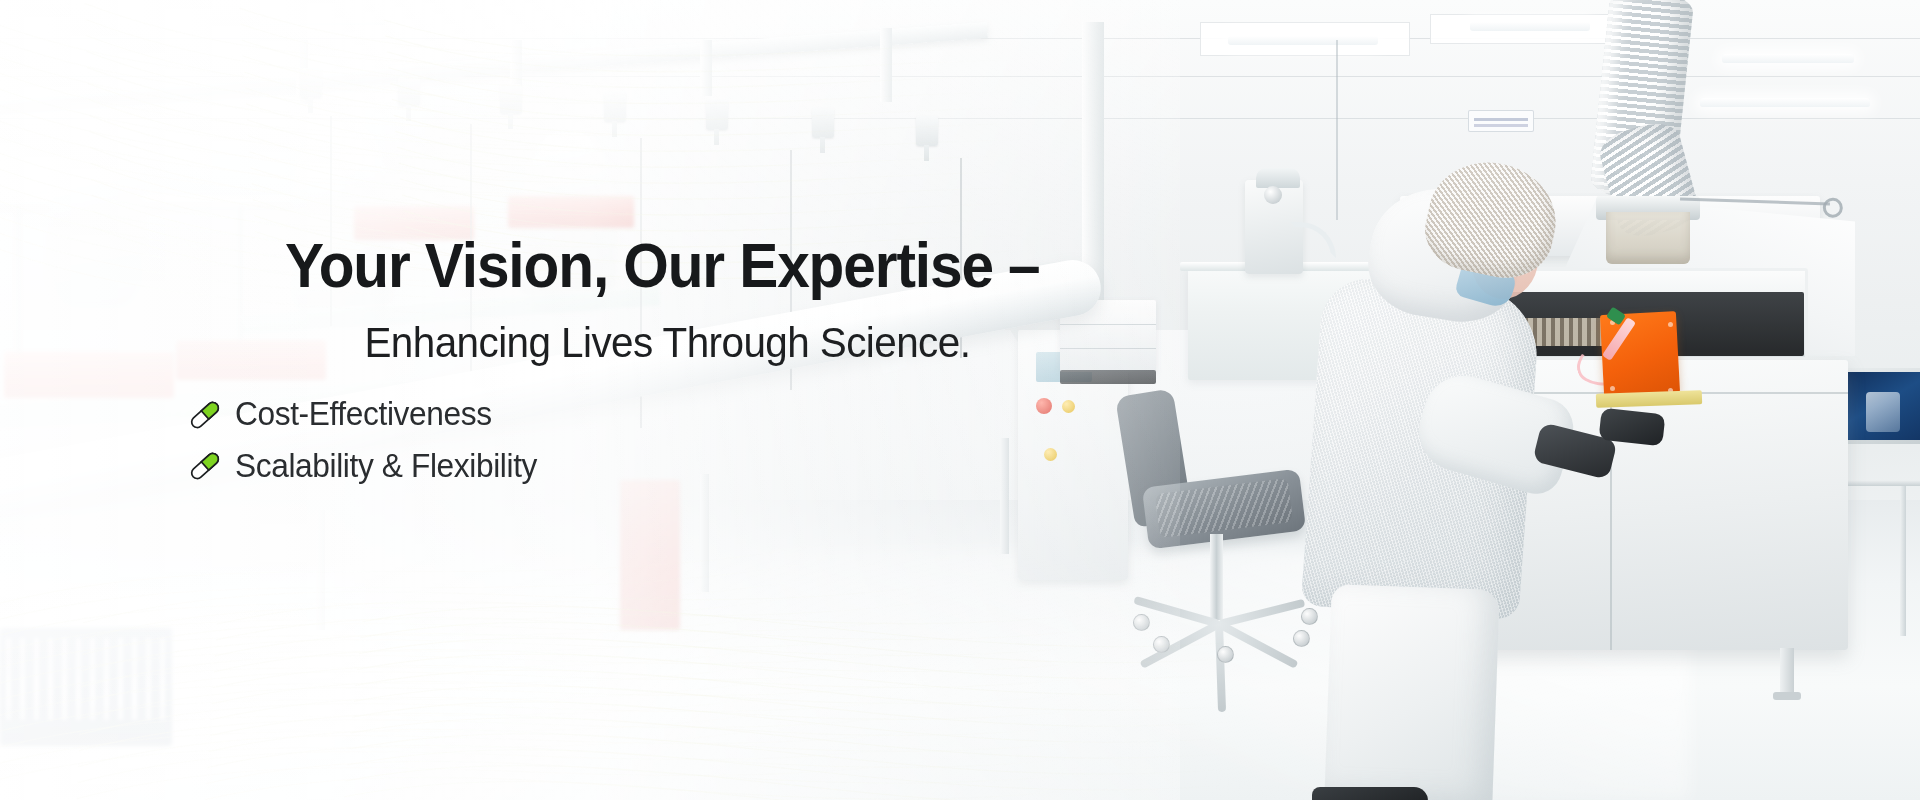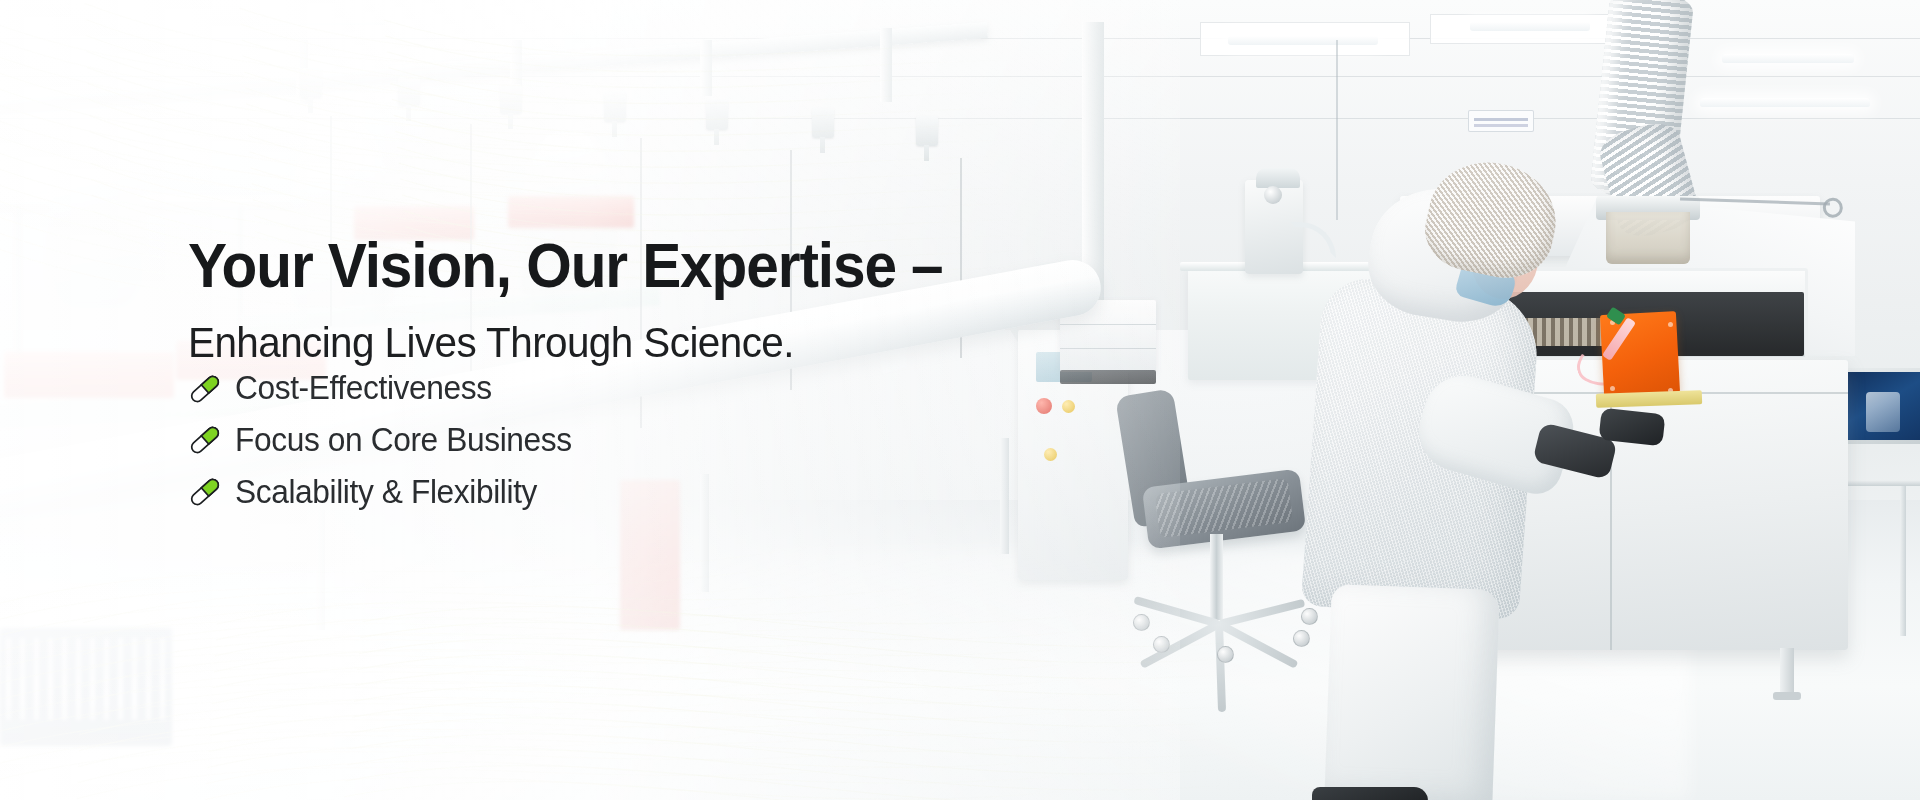--- a/index.html
+++ b/index.html
@@ -253,37 +253,37 @@
               rgba(255,255,255,.93) 0%,
               rgba(255,255,255,.90) 28%,
               rgba(255,255,255,.80) 50%,
               rgba(255,255,255,.45) 72%,
               rgba(255,255,255,0) 100%); }
   .scrim-v { position:absolute; left:0; top:0; width:1180px; height:100%;
            background:linear-gradient(180deg, rgba(255,255,255,.30) 0%, rgba(255,255,255,.12) 30%,
                        rgba(255,255,255,.10) 70%, rgba(255,255,255,.34) 100%); }
 
   
-  .content { position:absolute; left:188px; top:232px; width:1020px; }
+  .content { position:absolute; left:188px; top:232px; width:1020px;text-align:center; }
 
   .headline { font-size:63px; line-height:1.06; font-weight:700; color:#17191b;
               letter-spacing:-1.2px; font-stretch:condensed; white-space:nowrap;
               transform:scaleX(.93); transform-origin:left center; }
 
   .hl-wrap { margin-top:14px; }
   .highlight { display:inline-block; background:#9fb82c; color:#ffffff; border-radius:9px;
                padding:9px 22px 13px 22px; font-size:57px; line-height:1.02; font-weight:700;
                letter-spacing:-.8px; white-space:nowrap;
                transform:scaleX(.94); transform-origin:left center; }
 
   .subline { margin-top:20px; font-size:43px; line-height:1.1; font-weight:500; color:#1d1f21;
              letter-spacing:-.6px; white-space:nowrap;
              transform:scaleX(.94); transform-origin:left center; }
 
-  .bullets { margin-top:4px; list-style:none; }
+  .bullets { margin-top:30px; list-style:none; }
   .bullet { display:flex; align-items:center; gap:13px; margin-bottom:15px; }
   .bullet-text { font-size:33px; line-height:1.12; font-weight:400; color:#2a2d30;
                  letter-spacing:-.4px; white-space:nowrap;
                  transform:scaleX(.96); transform-origin:left center; }
   .pill { width:34px; height:34px; flex:0 0 34px; }
 </style>
 </head>
 <body>
 
 <div class="hero">
@@ -521,31 +521,20 @@
           <svg viewBox="0 0 34 34" aria-hidden="true">
             <g transform="rotate(-42 17 17)">
               <path d="M6.5 11.5 h21 a5.5 5.5 0 0 1 0 11 h-21 a5.5 5.5 0 0 1 0 -11 z" fill="#ffffff" stroke="#1b1e20" stroke-width="1.7"></path>
               <path d="M17 11.5 h10.5 a5.5 5.5 0 0 1 0 11 h-10.5 z" fill="#7ed321" stroke="#1b1e20" stroke-width="1.7"></path>
             </g>
           </svg>
         </span>
         <span class="bullet-text">Cost-Effectiveness</span>
       </li>
 
-      <li class="bullet">
-        <span class="pill">
-          <svg viewBox="0 0 34 34" aria-hidden="true">
-            <g transform="rotate(-42 17 17)">
-              <path d="M6.5 11.5 h21 a5.5 5.5 0 0 1 0 11 h-21 a5.5 5.5 0 0 1 0 -11 z" fill="#ffffff" stroke="#1b1e20" stroke-width="1.7"></path>
-              <path d="M17 11.5 h10.5 a5.5 5.5 0 0 1 0 11 h-10.5 z" fill="#7ed321" stroke="#1b1e20" stroke-width="1.7"></path>
-            </g>
-          </svg>
-        </span>
-        <span class="bullet-text">Focus on Core Business</span>
-      </li>
 
 
       <li class="bullet">
         <span class="pill">
           <svg viewBox="0 0 34 34" aria-hidden="true">
             <g transform="rotate(-42 17 17)">
               <path d="M6.5 11.5 h21 a5.5 5.5 0 0 1 0 11 h-21 a5.5 5.5 0 0 1 0 -11 z" fill="#ffffff" stroke="#1b1e20" stroke-width="1.7"></path>
               <path d="M17 11.5 h10.5 a5.5 5.5 0 0 1 0 11 h-10.5 z" fill="#7ed321" stroke="#1b1e20" stroke-width="1.7"></path>
             </g>
           </svg>

